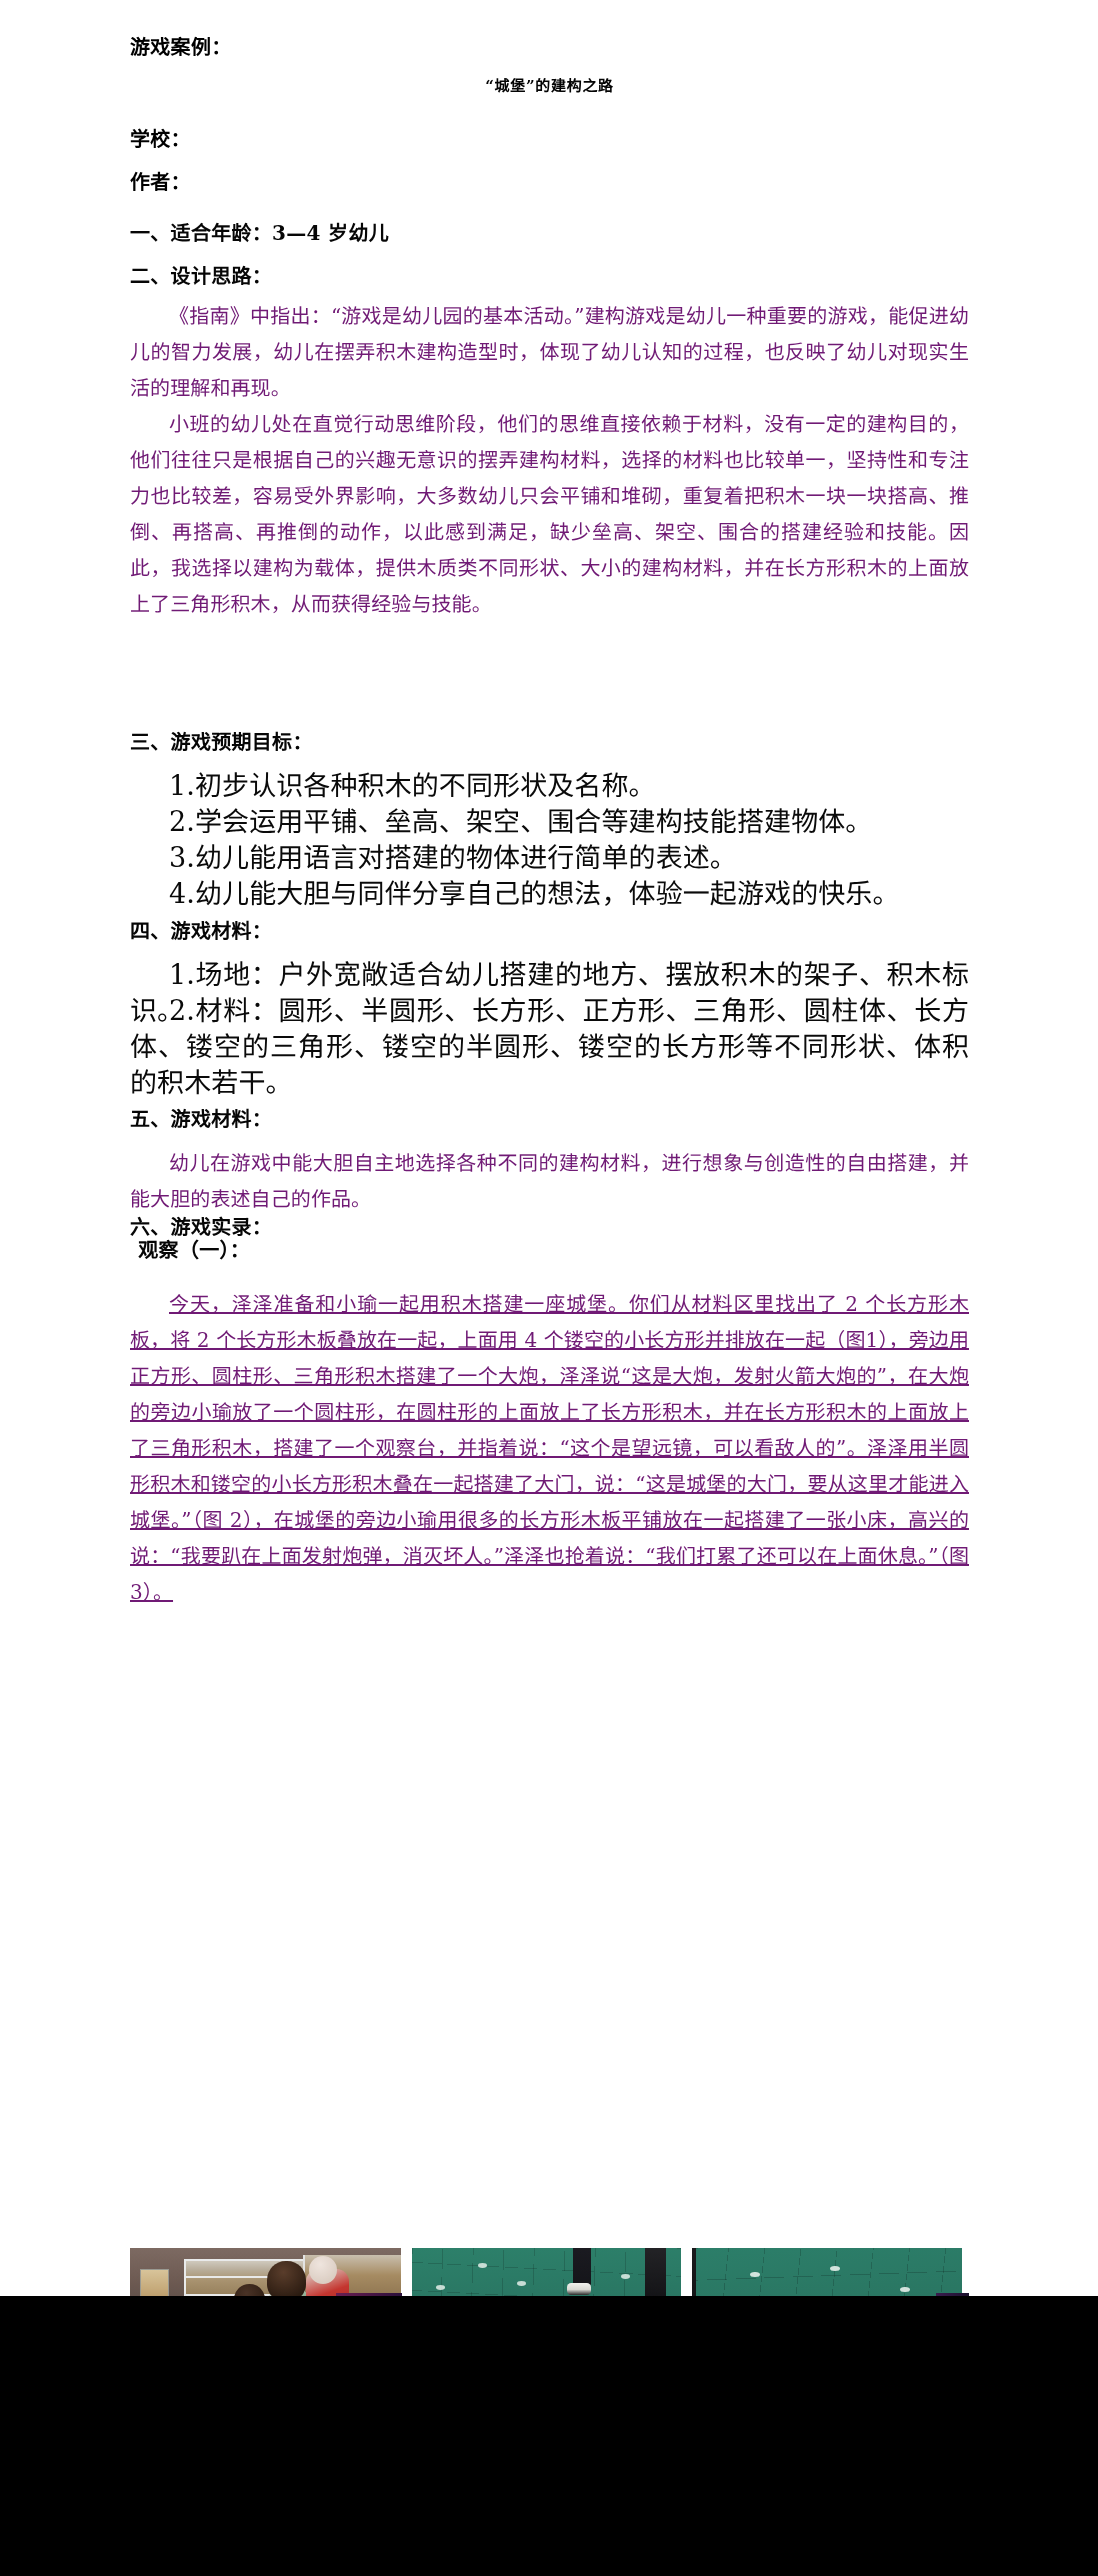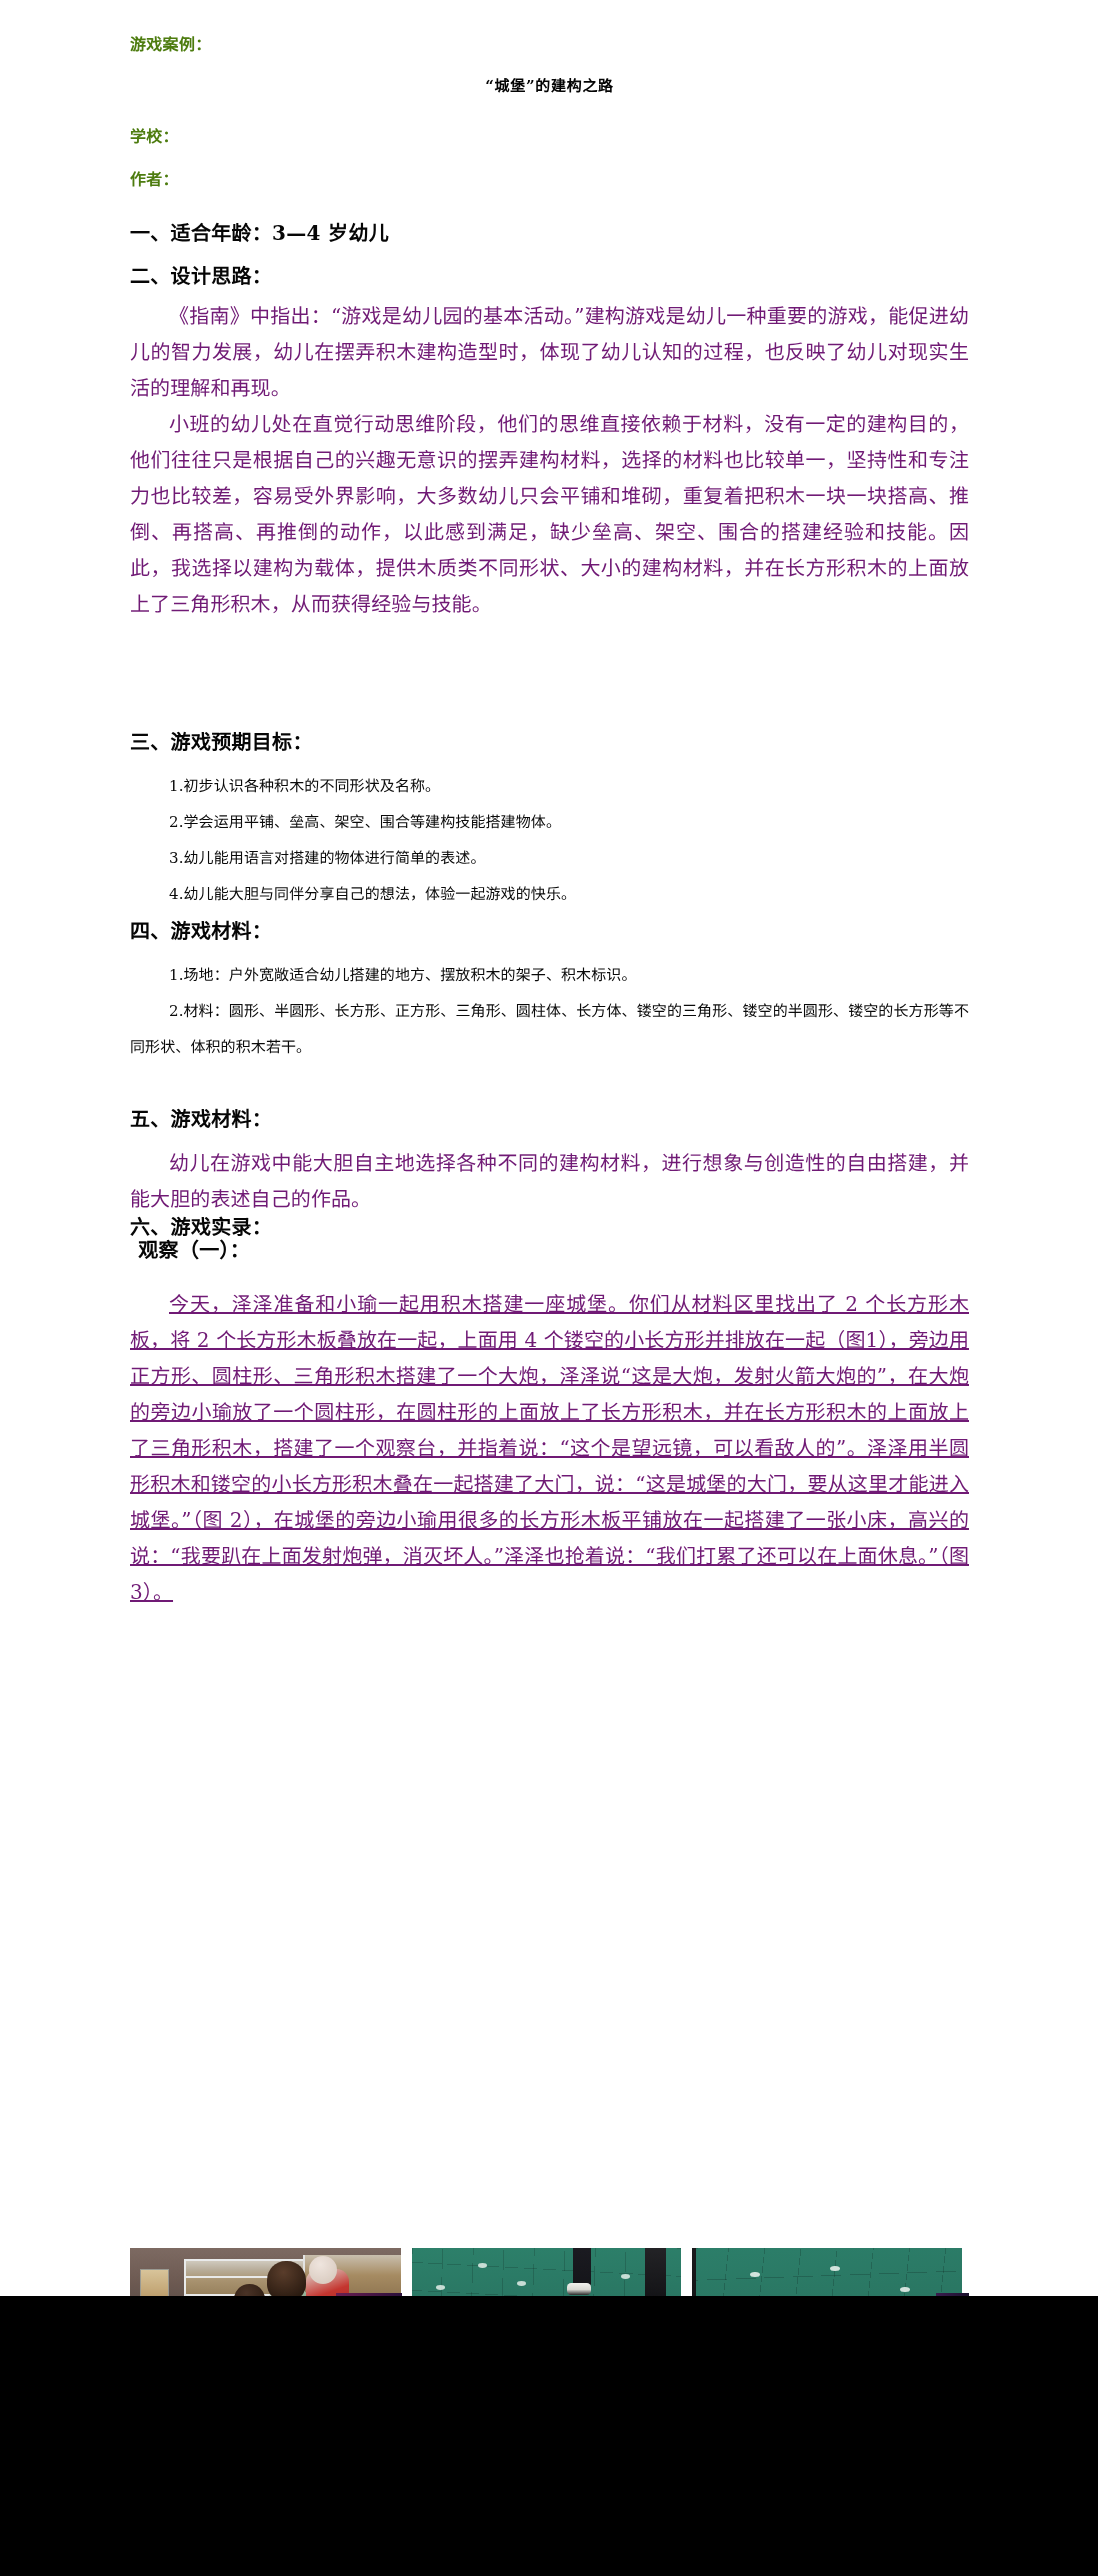--- a/index.html
+++ b/index.html
@@ -28,24 +28,24 @@
 
   #page-inner {
     position: absolute;
     left: 130px;
     top: 0;
     width: 839px;
   }
 
   
   .label-line {
-    font-size: 16px;
+    font-size: 20px;
     font-weight: bold;
     line-height: 1;
-    color: #4d7c0f;
+    color: #000000;
     letter-spacing: 0.3px;
     white-space: nowrap;
   }
 
   .doc-title {
     font-size: 15px;
     font-weight: bold;
     color: #040404;
     text-align: center;
     line-height: 1;
@@ -66,21 +66,21 @@
     font-weight: normal;
     color: #701a75;
     line-height: 36px;
     text-align: justify;
     text-justify: inter-ideograph;
     text-indent: 39px;
     letter-spacing: 0.1px;
   }
 
   .listitem {
-    font-size: 15px;
+    font-size: 27px;
     font-weight: normal;
     color: #0a0a0a;
     line-height: 36px;
     text-align: justify;
     text-justify: inter-ideograph;
     text-indent: 39px;
     letter-spacing: 0.1px;
   }
 
   .subhead {

